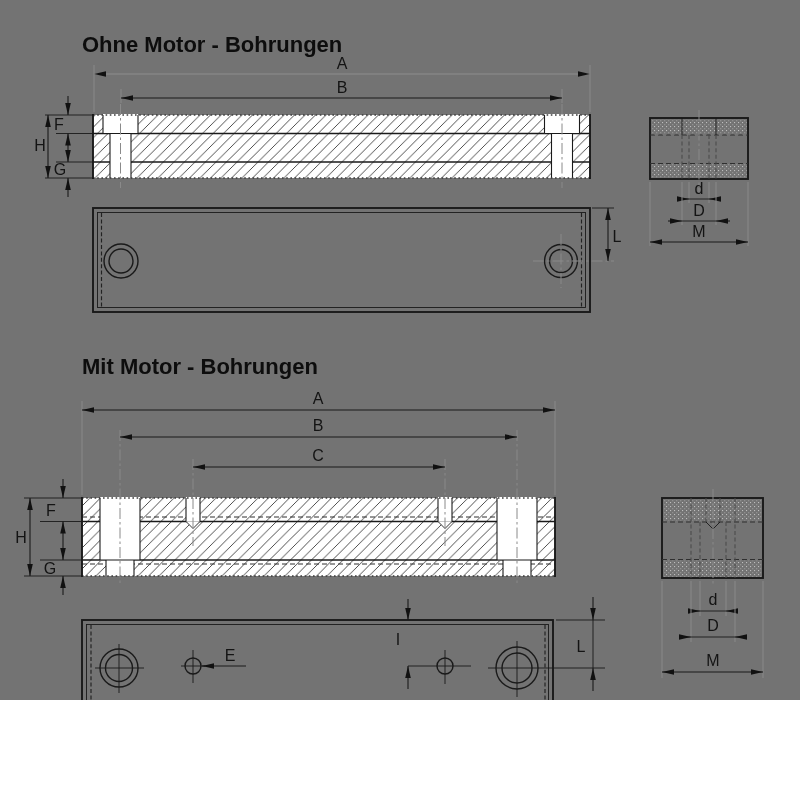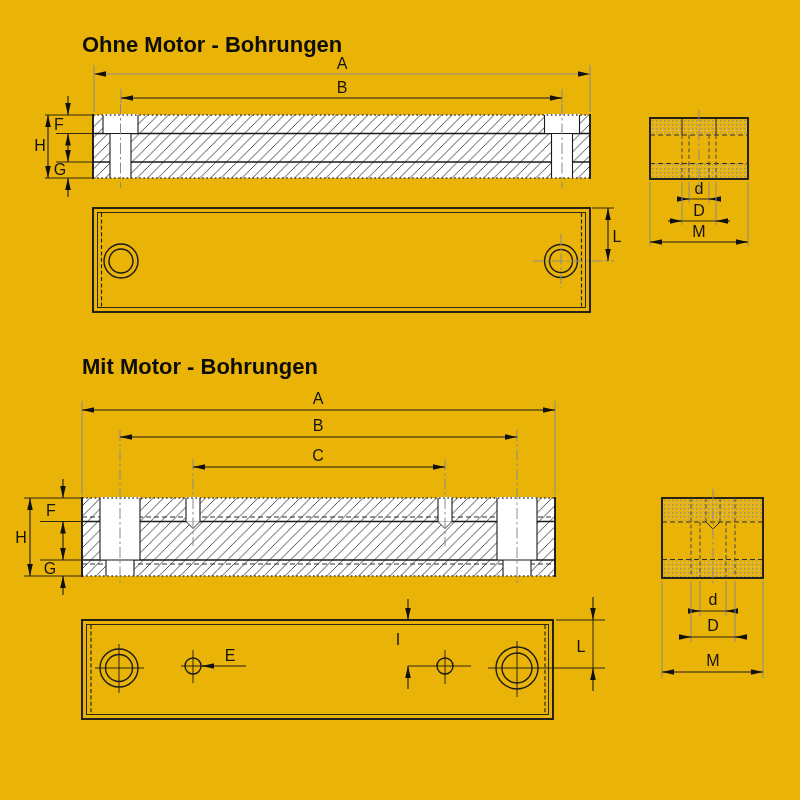--- a/index.html
+++ b/index.html
@@ -1,16 +1,16 @@
 <!DOCTYPE html>
 <html><head>
 <meta charset="utf-8">
 <style>
   html,body{margin:0;padding:0;background:#ffffff;}
-  .stage{position:relative;width:800px;height:800px;background:#eab308;overflow:hidden;text-align:right;}
+  .stage{position:relative;width:800px;height:700px;background:#737373;overflow:hidden;text-align:right;}
   svg{display:block;}
   
   .ol   {stroke:#1a1a1a;stroke-width:1.9;fill:none;}
   .ml   {stroke:#1a1a1a;stroke-width:1.4;fill:none;}
   .tl   {stroke:#1a1a1a;stroke-width:1.1;fill:none;}
   .tl9  {stroke:#1a1a1a;stroke-width:0.9;fill:none;}
   .dim  {stroke:#1a1a1a;stroke-width:1.1;fill:none;}
   .dimg {stroke:#8e8e8e;stroke-width:1.2;fill:none;}
   .ext  {stroke:#8a8a8a;stroke-width:1;fill:none;}
   .cl   {stroke:#8a8a8a;stroke-width:1;fill:none;stroke-dasharray:11 3 2.5 3;}

